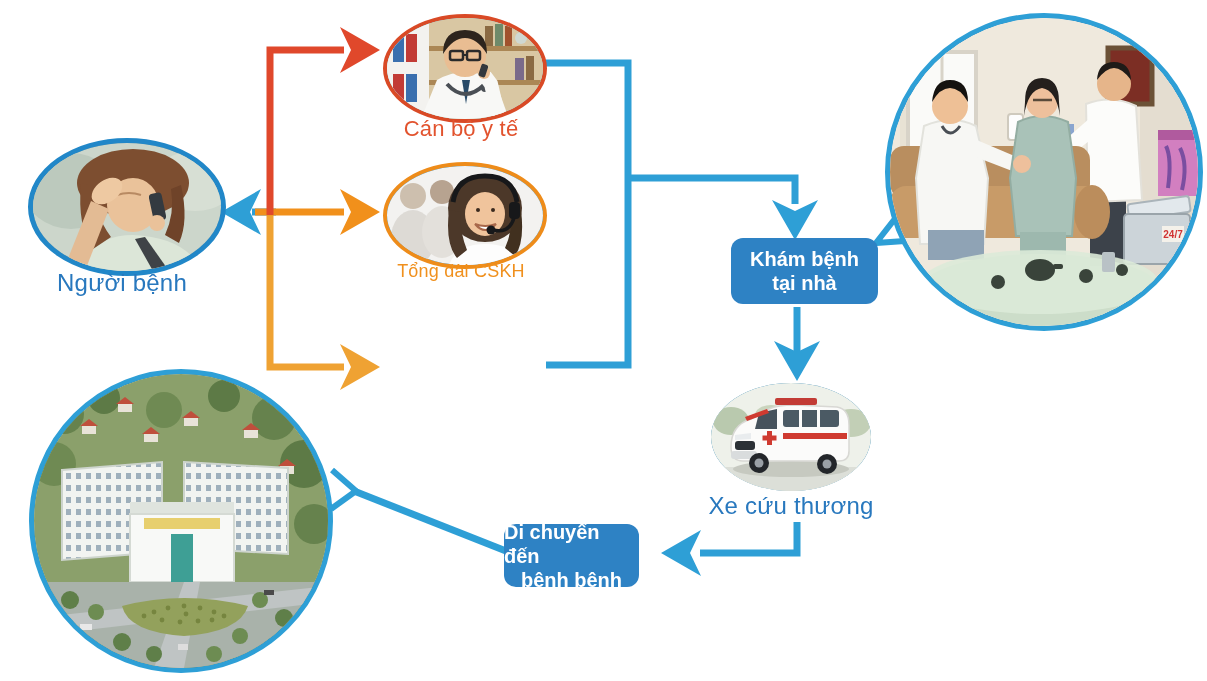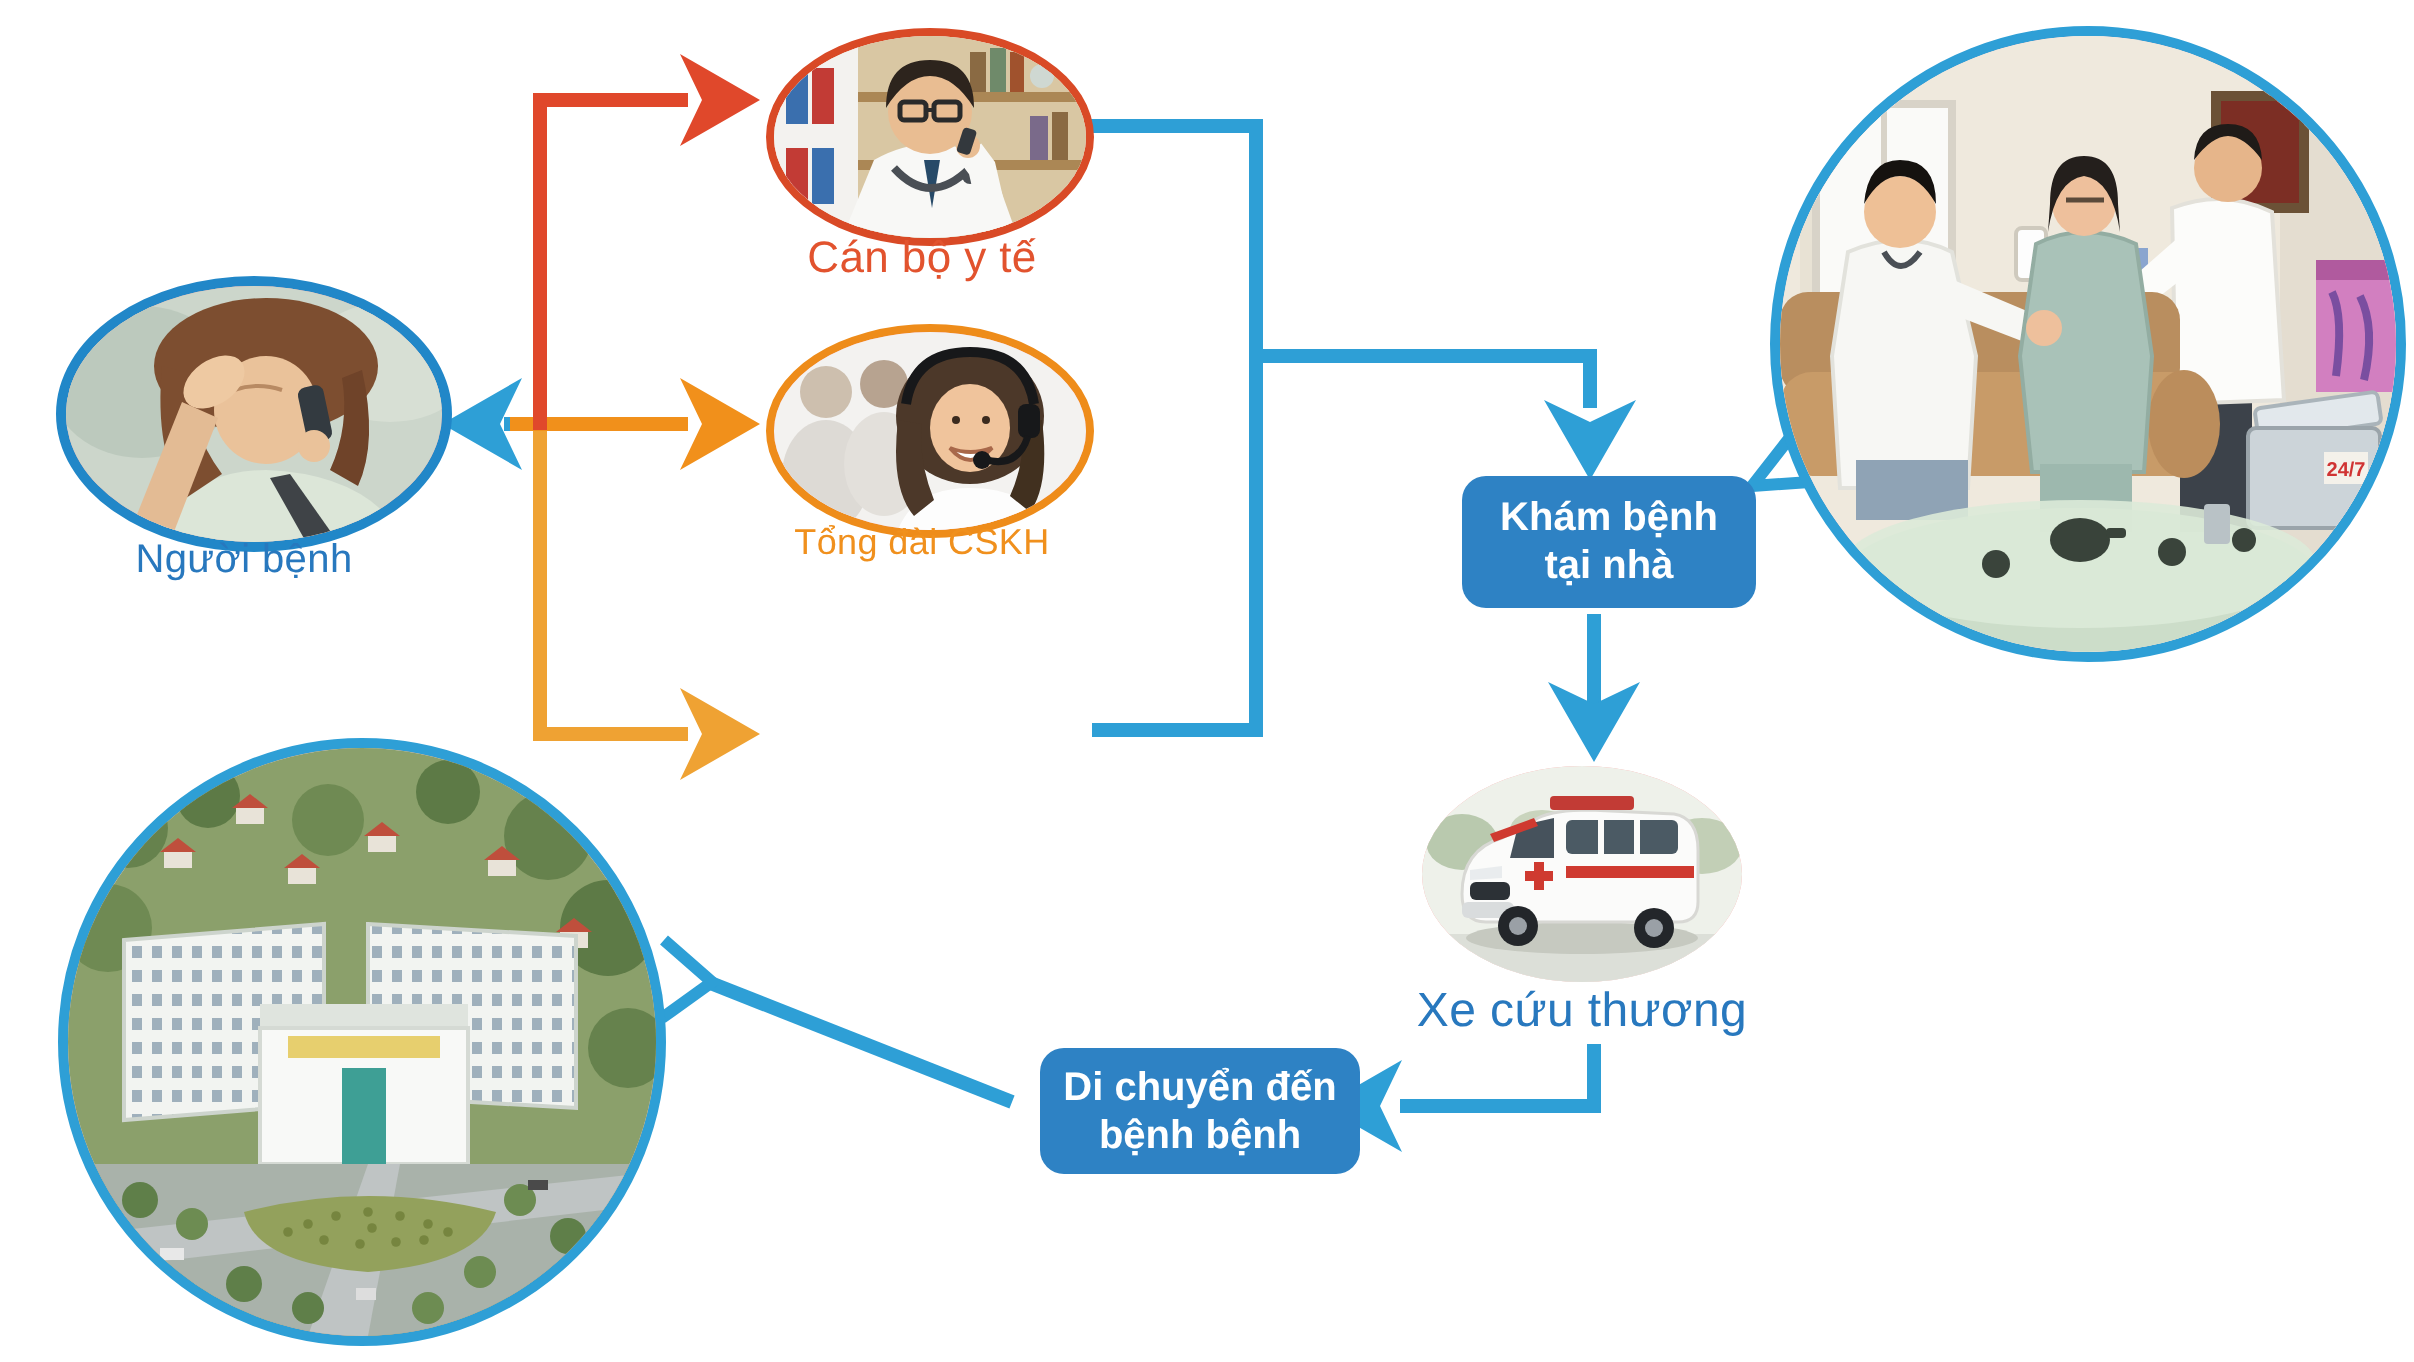--- a/index.html
+++ b/index.html
@@ -1,18 +1,18 @@
 <!DOCTYPE html>
 <html><head>
 <meta charset="utf-8">
 <style>
   body{margin:0;background:#fff}
   .canvas{position:relative;width:1207px;height:681px;background:#ffffff;
           font-family:"Liberation Sans",sans-serif;overflow:hidden}
-  .ellipse{position:absolute;border-radius:50%;overflow:hidden;background:#fca5a5}
+  .ellipse{position:absolute;border-radius:50%;overflow:hidden;background:#0369a1}
   .ring{box-shadow:inset 0 0 0 5px #ffffff}
   .lbl{position:absolute;font-weight:normal;text-align:center;letter-spacing:.2px}
   .lbl-blue{color:#2878BE}
   .lbl-red{color:#E2532E}
   .lbl-orange{color:#F0901D}
   .lbl-gold{color:#E9A53F}
   .flowbox{position:absolute;background:#2E82C4;border-radius:12px;color:#fff;
            font-weight:bold;font-size:20px;line-height:1.2;text-align:left;
            display:flex;flex-direction:column;align-items:center;justify-content:center}
   .flowbox span{display:block}
@@ -86,21 +86,21 @@
       <path d="M148,42 Q156,78 146,100 L132,92 Q142,70 138,46 Z" fill="#6f4329"></path>
       <ellipse cx="100" cy="62" rx="26" ry="27" fill="#eac29a"></ellipse>
       <path d="M84,52 Q96,48 108,52" stroke="#b88a63" stroke-width="2" fill="none"></path>
       <rect x="118" y="50" width="13" height="28" rx="4" fill="#333a40" transform="rotate(-12 124 64)"></rect>
       <circle cx="124" cy="80" r="8" fill="#eac29a"></circle>
       <path d="M30,128 L58,58 L76,66 L52,128 Z" fill="#e3bb94"></path>
       <ellipse cx="74" cy="48" rx="17" ry="11" fill="#eec9a2" transform="rotate(-35 74 48)"></ellipse>
       <path d="M112,94 L136,128 L120,128 L102,96 Z" fill="#3f4347"></path>
     </svg>
   </div>
-  <div class="lbl lbl-blue" style="left:28px;top:269px;width:188px;font-size:20px">Người bệnh</div>
+  <div class="lbl lbl-blue" style="left:28px;top:269px;width:188px;font-size:24px">Người bệnh</div>
 
   <div class="ellipse" style="left:383px;top:14px;width:156px;height:101px;border:4px solid #D94A26">
     <svg class="photo" viewBox="0 0 156 101" preserveAspectRatio="none">
       <rect width="156" height="101" fill="#e7ddc9"></rect>
       <rect width="42" height="101" fill="#f3f2ef"></rect>
       <rect x="6" y="16" width="11" height="28" fill="#3a6fae"></rect>
       <rect x="19" y="16" width="11" height="28" fill="#c23b35"></rect>
       <rect x="6" y="56" width="11" height="28" fill="#c23b35"></rect>
       <rect x="19" y="56" width="11" height="28" fill="#3a6fae"></rect>
       <rect x="42" width="114" height="101" fill="#d9c7a3"></rect>
@@ -228,21 +228,21 @@
       <polygon points="24,52 40,50 40,56 24,57" fill="#e9ecee"></polygon>
       <rect x="20" y="68" width="26" height="8" rx="3" fill="#d9dcdd"></rect>
       <circle cx="48" cy="80" r="10" fill="#23262a"></circle>
         <circle cx="48" cy="80" r="4.5" fill="#9aa0a6"></circle>
       <circle cx="116" cy="81" r="10" fill="#23262a"></circle>
         <circle cx="116" cy="81" r="4.5" fill="#9aa0a6"></circle>
     </svg>
   </div>
   <div class="lbl lbl-blue" style="left:700px;top:492px;width:182px;font-size:24px">Xe cứu thương</div>
 
-  <div class="flowbox" style="left:520px;top:524px;width:160px;height:63px">
+  <div class="flowbox" style="left:504px;top:524px;width:135px;height:63px">
     <span>Di chuyển đến</span>
     <span>bệnh bệnh</span>
   </div>
 
   <div class="ellipse ring" style="left:29px;top:369px;width:294px;height:294px;border:5px solid #2E9FD6">
     <svg class="photo" viewBox="0 0 294 294" preserveAspectRatio="none">
       <defs>
         <pattern id="winpat" width="10" height="12" patternUnits="userSpaceOnUse">
           <rect width="10" height="12" fill="#f2f4f1"></rect>
           <rect x="2" y="3" width="5" height="6" fill="#9fb0bc"></rect>

